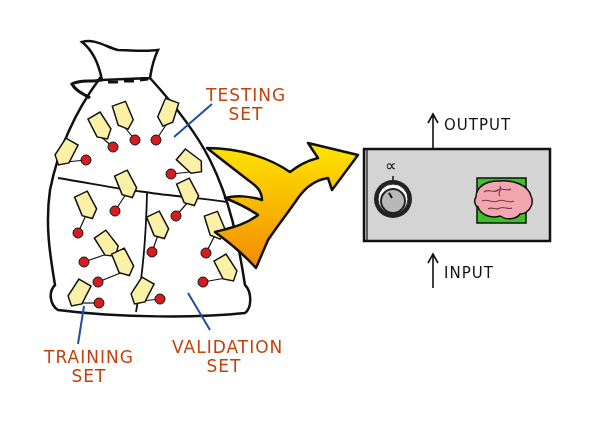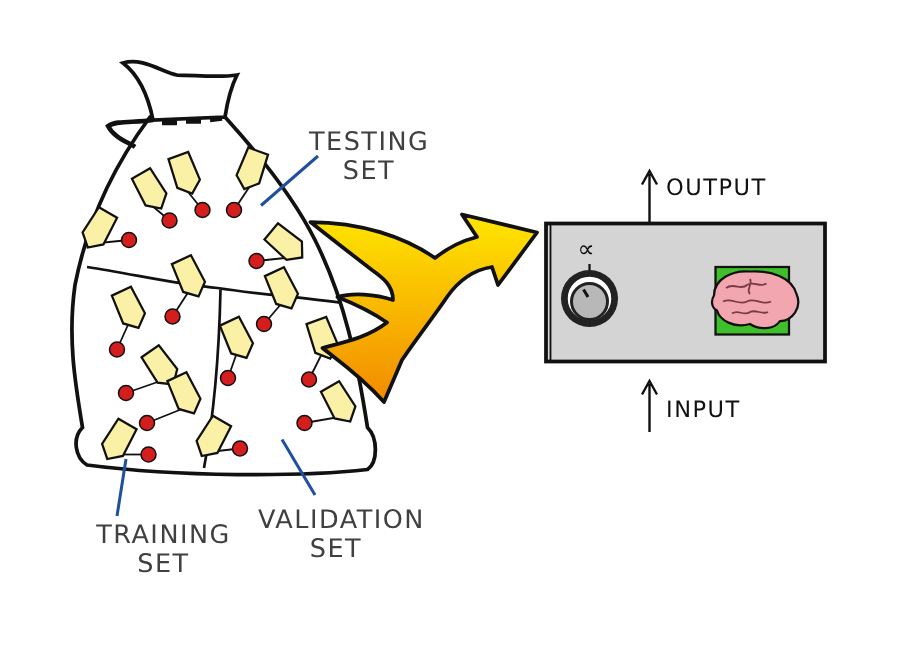--- a/index.html
+++ b/index.html
@@ -1,21 +1,21 @@
 <!DOCTYPE html>
 <html><head>
 <meta charset="utf-8">
 <style>
   html, body { margin: 0; padding: 0; background: #ffffff; }
   #canvas { position: relative; width: 600px; height: 434px; overflow: hidden; background: #ffffff; }
   svg { position: absolute; left: 0; top: 0; }
   .label {
     position: absolute;
     font-family: "DejaVu Sans", sans-serif;
-    color: #404040;
+    color: #c2410c;
     font-size: 17px;
     letter-spacing: 1px;
     text-align: center;
     line-height: 19px;
     font-weight: normal;
   }
   .label .l2 { display: block; }
   .io {
     position: absolute;
     font-family: "DejaVu Sans", sans-serif;
@@ -125,21 +125,21 @@
 
   <div class="io" style="left:385px; top:156px; font-size:16px;">∝</div>
 
   <div class="io" style="left:444px; top:116px;text-align:right;">OUTPUT</div>
   <div class="io" style="left:444px; top:264px;text-align:center;">INPUT</div>
 
   <div class="label" style="left:206px; top:86px; width:80px;">
     <span class="l2">TESTING</span>
     <span class="l2">SET</span>
   </div>
-  <div class="label" style="left:44px; top:348px; width:90px;margin-left:20px;">
+  <div class="label" style="left:44px; top:348px; width:90px;">
     <span class="l2">TRAINING</span>
     <span class="l2">SET</span>
   </div>
   <div class="label" style="left:172px; top:338px; width:104px;">
     <span class="l2">VALIDATION</span>
     <span class="l2">SET</span>
   </div>
 </div>
 
 </body></html>

